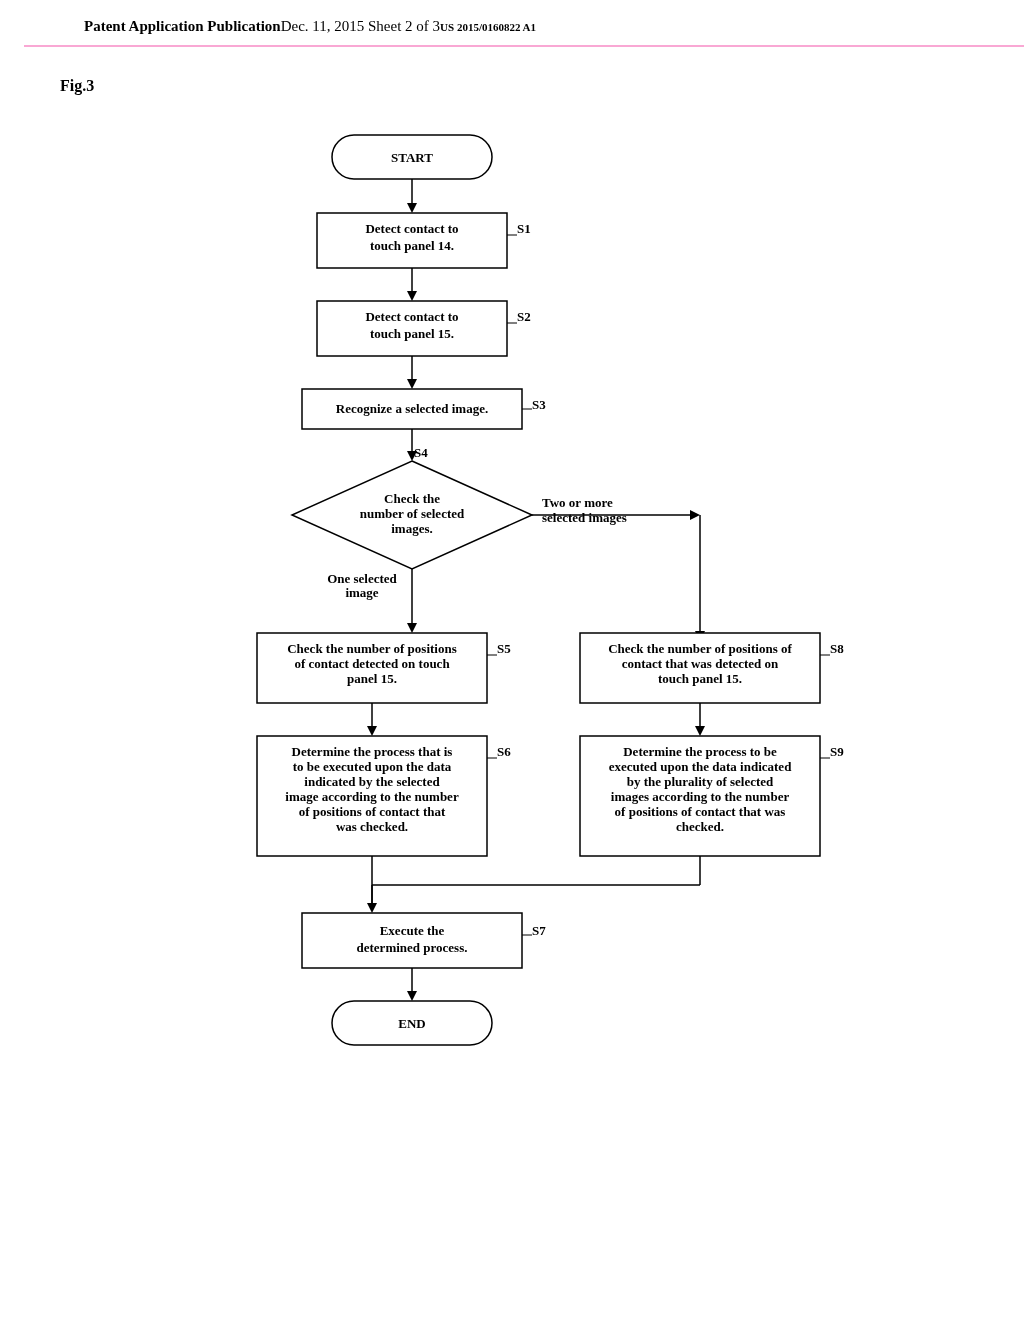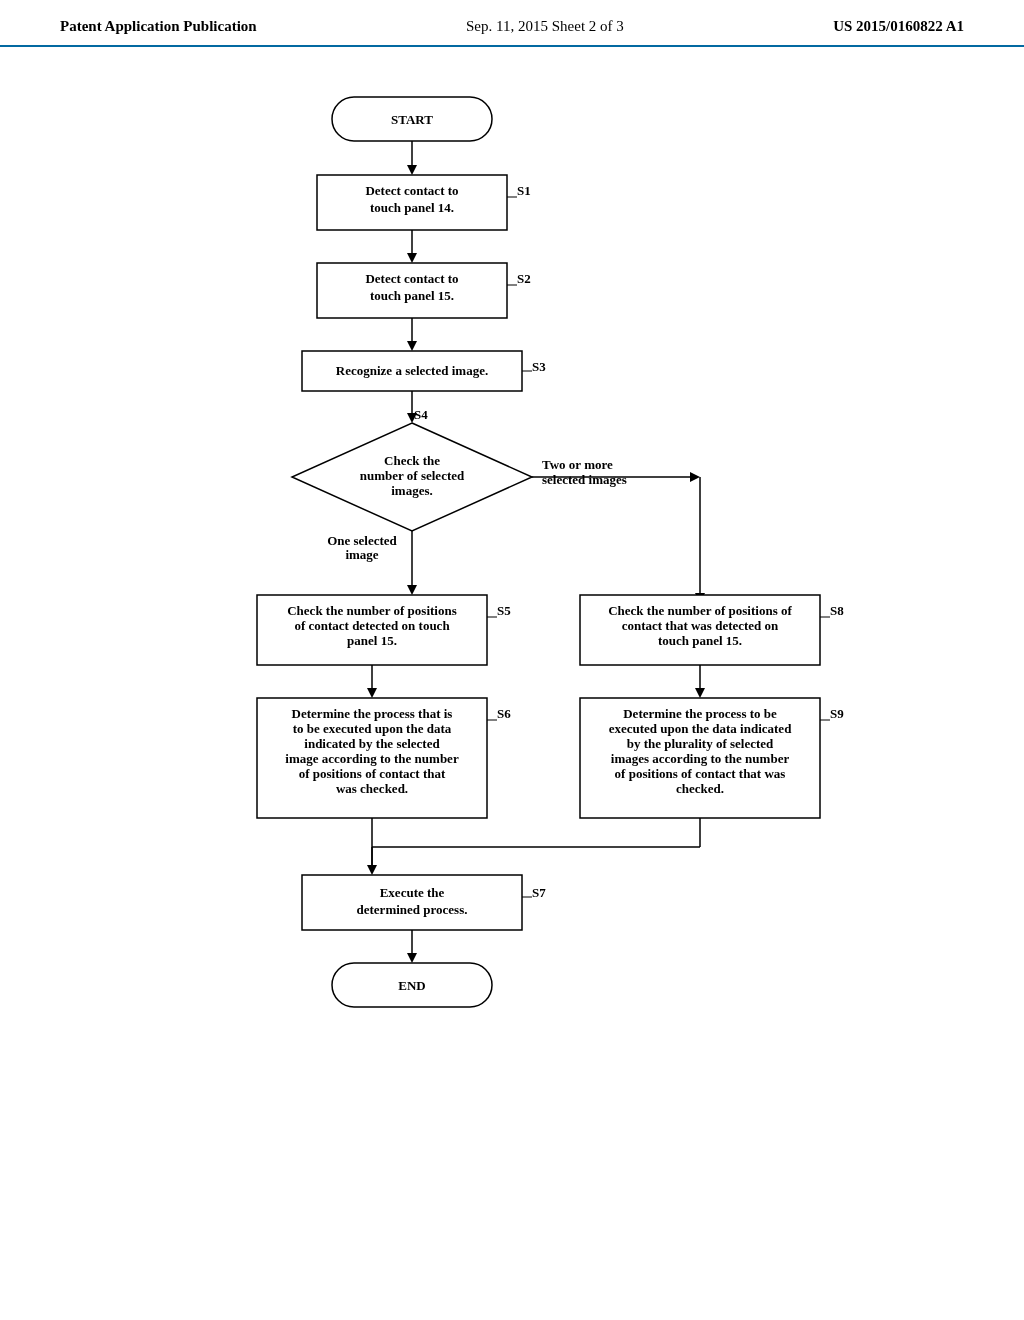--- a/index.html
+++ b/index.html
@@ -7,35 +7,36 @@
       background: #fff;
       font-family: 'Times New Roman', Times, serif;
       width: 1024px;
       min-height: 1320px;
       position: relative;
     }
 
     
     .header {
       display: flex;
-      justify-content: space-between;
+      justify-content: flex-start;
       align-items: center;
       padding: 18px 60px 10px 60px;
-      border-bottom: 2px solid #0369a1;
+      border-bottom: 2px solid #f9a8d4;
+      margin-left: 24px;
     }
     .header-left {
       font-weight: bold;
       font-size: 15px;
     }
     .header-center {
       font-size: 15px;
       text-align: center;
     }
     .header-right {
-      font-size: 15px;
+      font-size: 11px;
       font-weight: bold;
     }
 
     
     .content {
       padding: 30px 60px;
       position: relative;
     }
 
     .fig-label {
@@ -62,25 +63,26 @@
       font-family: 'Times New Roman', Times, serif;
       font-size: 13px;
       fill: #000;
     }
   </style>
 </head>
 <body>
 
 <div class="header">
   <div class="header-left">Patent Application Publication</div>
-  <div class="header-center">Sep. 11, 2015  Sheet 2 of 3</div>
+  <div class="header-center">Dec. 11, 2015  Sheet 2 of 3</div>
   <div class="header-right">US 2015/0160822 A1</div>
 </div>
 
 <div class="content">
+  <div class="fig-label">Fig.3</div>
 
   <div class="flowchart">
     <svg width="820" height="1100" viewBox="0 0 820 1100">
 
       <rect x="230" y="20" width="160" height="44" rx="22" ry="22" fill="white" stroke="black" stroke-width="1.5"></rect>
       <text x="310" y="47" text-anchor="middle" font-size="14" font-family="Times New Roman">START</text>
 
       <line x1="310" y1="64" x2="310" y2="90" stroke="black" stroke-width="1.5"></line>
       <polygon points="305,88 315,88 310,98" fill="black"></polygon>
 

